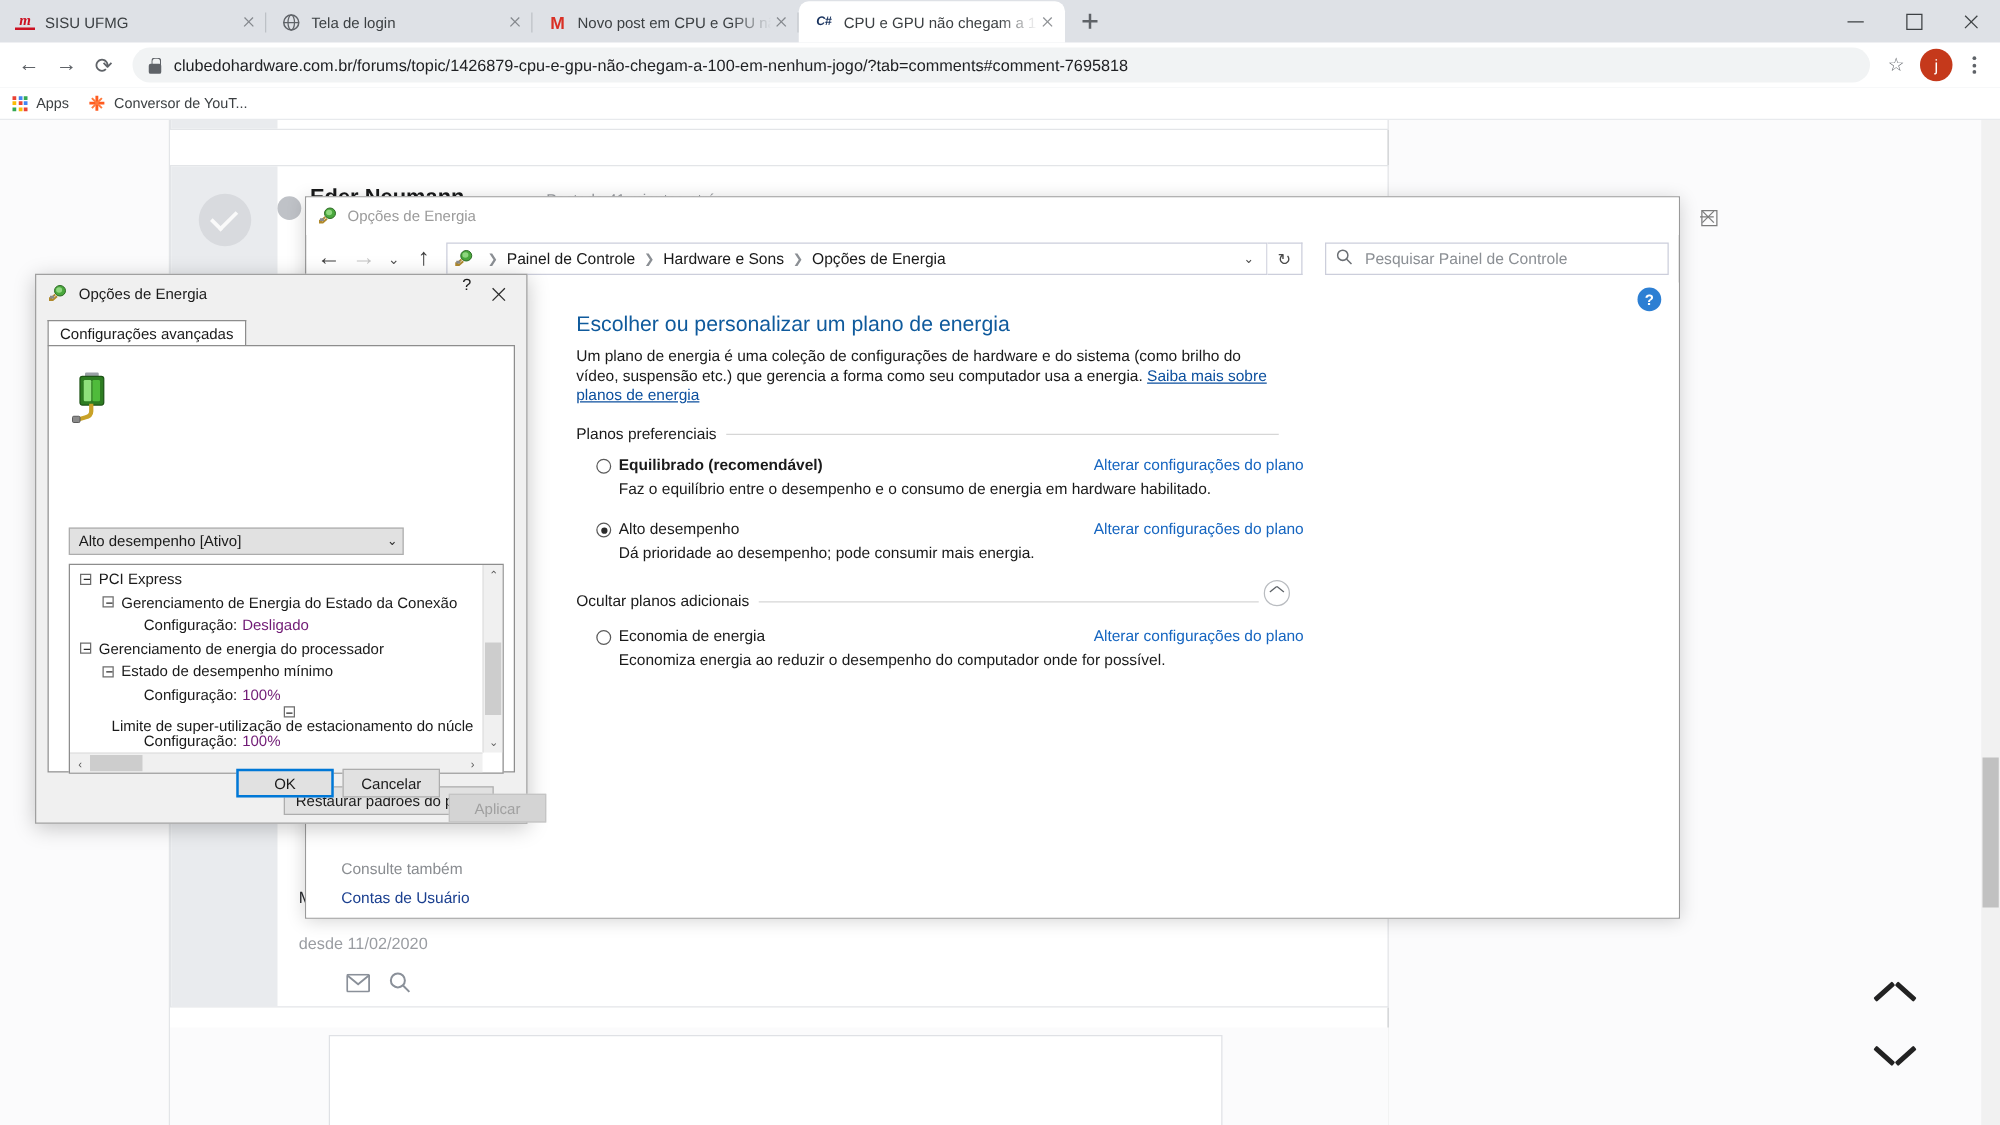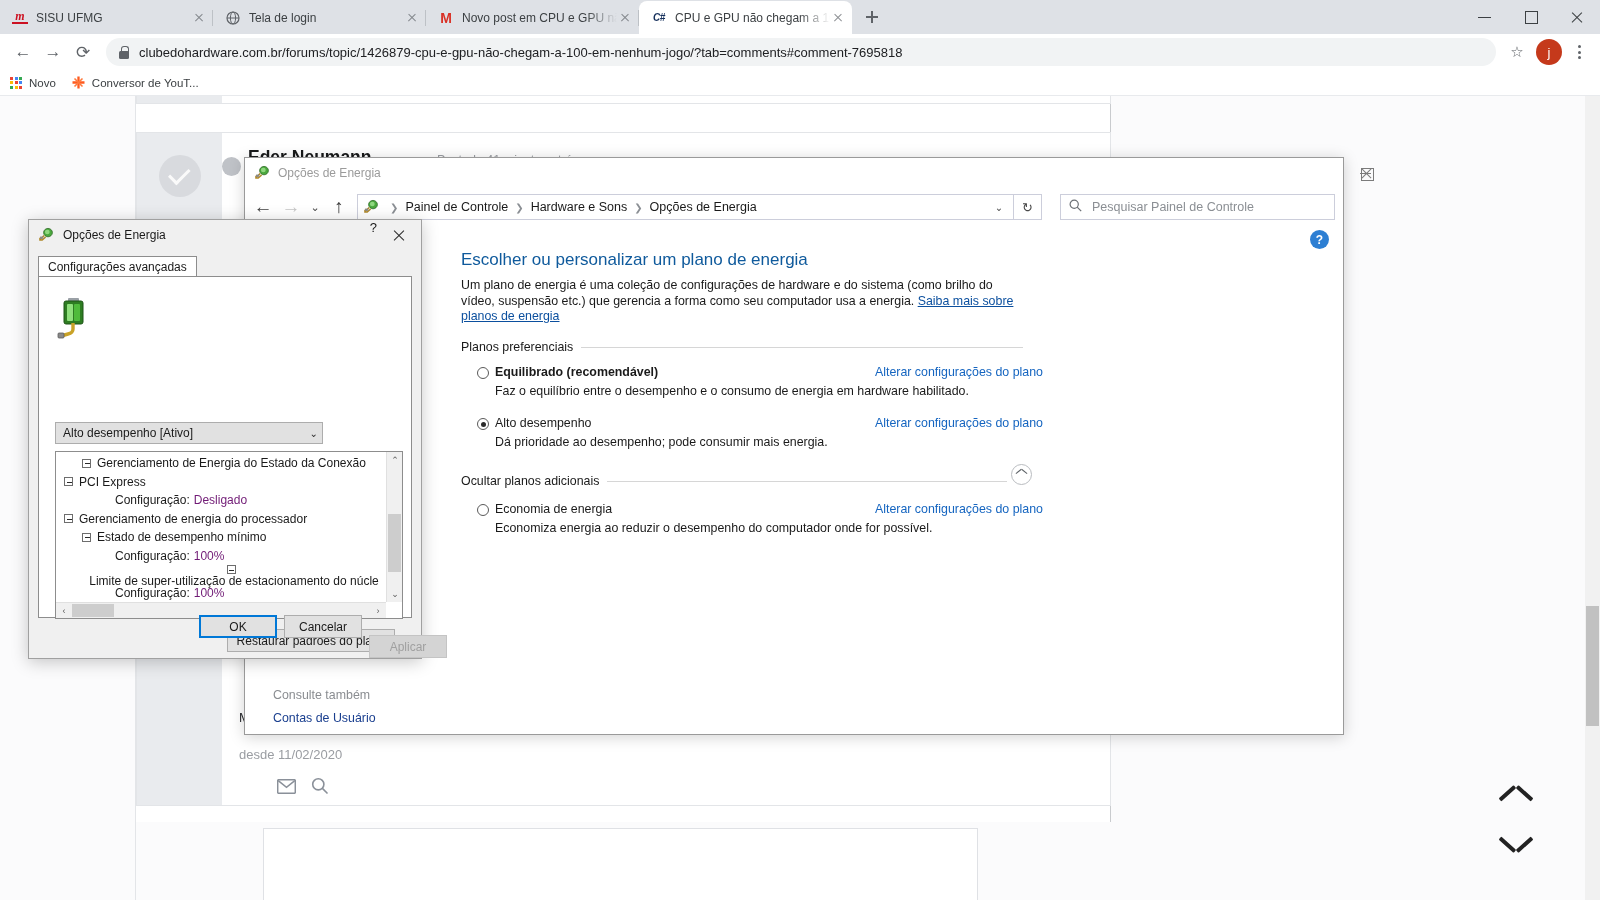--- a/index.html
+++ b/index.html
@@ -223,21 +223,21 @@
   .hsb { position:absolute; left:0; right:16px; bottom:0; height:16px; background:#f0f0f0;
       border-top:1px solid #e0e0e0; }
   .sbarrow { position:absolute; display:flex; align-items:center; justify-content:center;
       font-size:9px; color:#5a5a5a; }
   .sbthumb { position:absolute; background:#cdcdcd; }
   .btn { border:1px solid #adadad; background:#e1e1e1; font-size:12px; color:#1a1a1a;
       display:flex; align-items:center; justify-content:center; }
   .btn.dis { color:#a0a0a0;margin-top:20px; }
   .btn.def { border:2px solid #0078d7; background:#e1e1e1; }
   .restore-btn { position:absolute; right:16px; top:352px; width:168px; height:23px; }
-  .ad-foot { position:absolute; left:12px; right:0; bottom:0; height:52px;padding-left:36px; }
+  .ad-foot { position:absolute; left:2px; right:0; bottom:0; height:52px;padding-left:36px; }
   .ad-foot .btn { position:absolute; top:9px; width:78px; height:23px; }
 </style>
 </head>
 <body>
 
 <div id="browser">
 
   <div class="tabstrip">
     <div class="tab">
       <span class="fav" style="color:#cc1122;font-family:'Liberation Serif',serif;font-style:italic;border-bottom:2px solid #cc1122;height:13px;line-height:11px;">m</span>
@@ -301,21 +301,21 @@
         <i style="background:#ea4335"></i>
           <i style="background:#4285f4"></i>
           <i style="background:#34a853"></i>
         <i style="background:#fbbc05"></i>
           <i style="background:#ea4335"></i>
           <i style="background:#4285f4"></i>
         <i style="background:#34a853"></i>
           <i style="background:#fbbc05"></i>
           <i style="background:#ea4335"></i>
       </span>
-      <span>Novo</span>
+      <span>Apps</span>
     </div>
     <div class="bmk">
       <span class="ytico">
         <svg width="13" height="13" viewBox="0 0 13 13">
           <path d="M6.5 0.5 L6.5 12.5 M0.5 6.5 L12.5 6.5" stroke="#ff5b1f" stroke-width="2.3"></path>
           <path d="M2.5 2.5 L10.5 10.5 M10.5 2.5 L2.5 10.5" stroke="#ff7a3d" stroke-width="1.6"></path>
         </svg>
       </span>
       <span>Conversor de YouT...</span>
     </div>
@@ -505,28 +505,28 @@
       </div>
 
       <div class="combo">
         <span>Alto desempenho [Ativo]</span>
         <span class="cv">⌄</span>
       </div>
 
       <div class="treebox">
         <div class="treeitems">
 
+          <div class="trow" style="padding-left:8px;">
+            <span class="expander"></span>
+            <span>PCI Express</span>
+          </div>
+
           <div class="trow" style="padding-left:26px;">
             <span class="expander"></span>
             <span>Gerenciamento de Energia do Estado da Conexão</span>
-          </div>
-
-          <div class="trow" style="padding-left:8px;">
-            <span class="expander"></span>
-            <span>PCI Express</span>
           </div>
 
           <div class="trow" style="padding-left:59px;">
             <span>Configuração:</span>
             <span style="width:4px"></span>
             <span class="tval">Desligado</span>
           </div>
 
           <div class="trow" style="padding-left:8px;">
             <span class="expander"></span>

